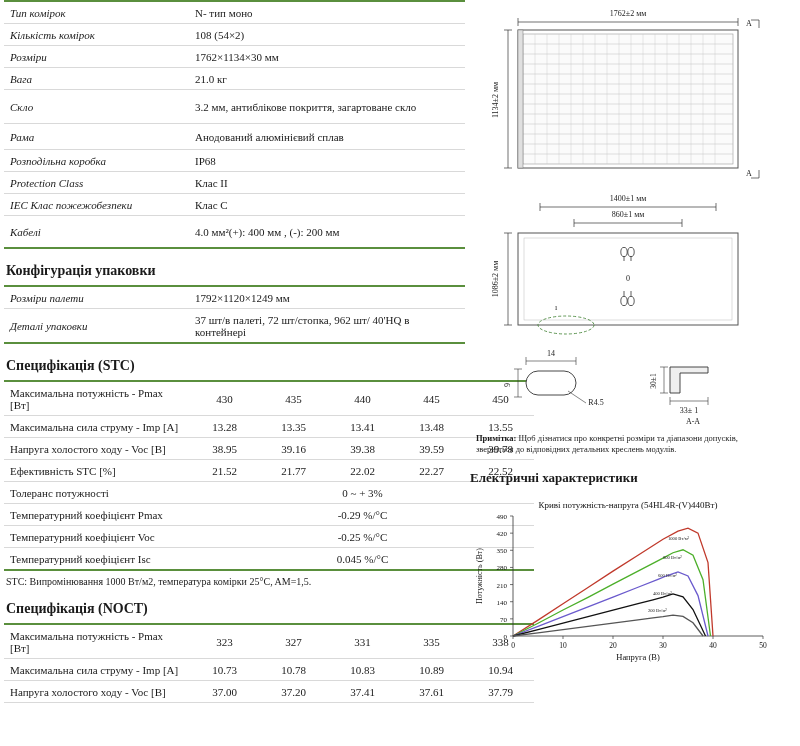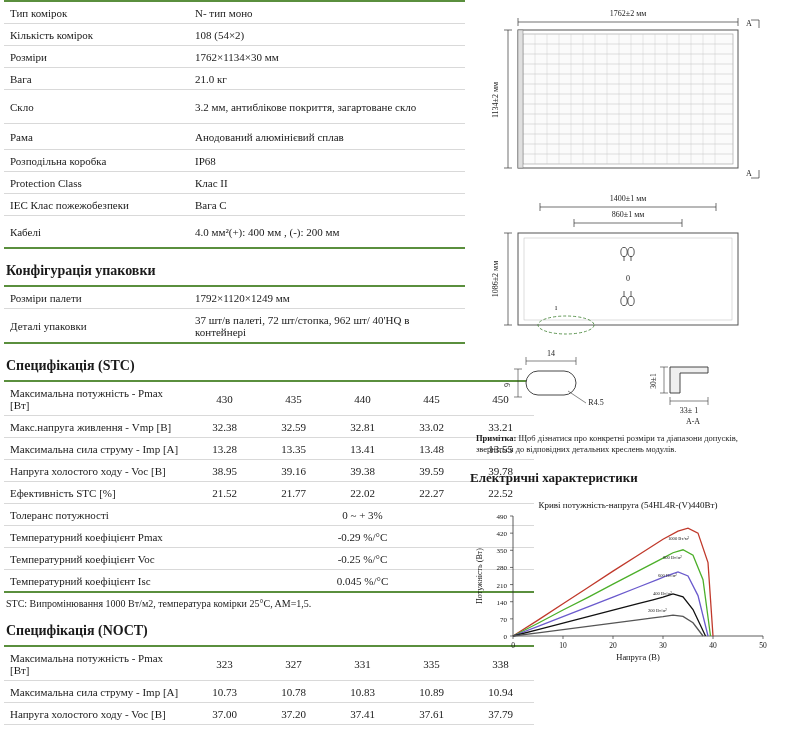--- a/index.html
+++ b/index.html
@@ -14,21 +14,21 @@
     overflow: hidden;
   }
   .page { position: relative; width:800px; height:746px; }
   .left-col { position:absolute; left:0; top:0; width:470px; height:746px; padding-left:4px; }
   .right-col { position:absolute; left:468px; top:0; width:310px; height:746px; }
 
   table.spec { width:461px; border-collapse:collapse; table-layout:fixed; }
   table.spec td { border-bottom:1px solid #d9d9d9; padding:5px 6px 4px 6px; font-size:11px; vertical-align:middle; }
   table.spec tr.topline td { border-top:2px solid #5a8f3d; }
   table.spec tr.botline td { border-bottom:2px solid #5a8f3d; }
-  td.label { width:185px; }
+  td.label { width:185px;font-style:italic; }
   td.value { }
 
   h2.sect {
     font-family: "Liberation Serif", serif;
     font-size:14px; font-weight:bold; margin:14px 0 6px 2px;
   }
 
   table.grid { width:461px; border-collapse:collapse; table-layout:fixed; }
   table.grid td { border-bottom:1px solid #d9d9d9; padding:5px 4px 4px 6px; font-size:11px; }
   table.grid tr.topline td { border-top:2px solid #5a8f3d; }
@@ -86,21 +86,21 @@
         <tr>
           <td class="label">Розподільна коробка</td>
           <td class="value">IP68</td>
         </tr>
         <tr>
           <td class="label">Protection Class</td>
           <td class="value">Клас II</td>
         </tr>
         <tr>
           <td class="label">IEC Клас пожежобезпеки</td>
-          <td class="value">Вага C</td>
+          <td class="value">Клас C</td>
         </tr>
         <tr class="botline" style="height:32px">
           <td class="label">Кабелі</td>
           <td class="value">4.0 мм²(+): 400 мм , (-): 200 мм</td>
         </tr>
       </tbody>
     </table>
 
     <h2 class="sect">Конфігурація упаковки</h2>
     <table class="spec">
@@ -119,28 +119,20 @@
     <h2 class="sect">Специфікація (STC)</h2>
     <table class="grid">
       <tbody>
         <tr class="topline">
           <td class="p-label">Максимальна потужність - Pmax [Вт]</td>
           <td class="num">430</td>
           <td class="num">435</td>
           <td class="num">440</td>
           <td class="num">445</td>
           <td class="num">450</td>
-        </tr>
-        <tr>
-          <td class="p-label">Макс.напруга живлення - Vmp [В]</td>
-          <td class="num">32.38</td>
-          <td class="num">32.59</td>
-          <td class="num">32.81</td>
-          <td class="num">33.02</td>
-          <td class="num">33.21</td>
         </tr>
         <tr>
           <td class="p-label">Максимальна сила струму - Imp [A]</td>
           <td class="num">13.28</td>
           <td class="num">13.35</td>
           <td class="num">13.41</td>
           <td class="num">13.48</td>
           <td class="num">13.55</td>
         </tr>
         <tr>

